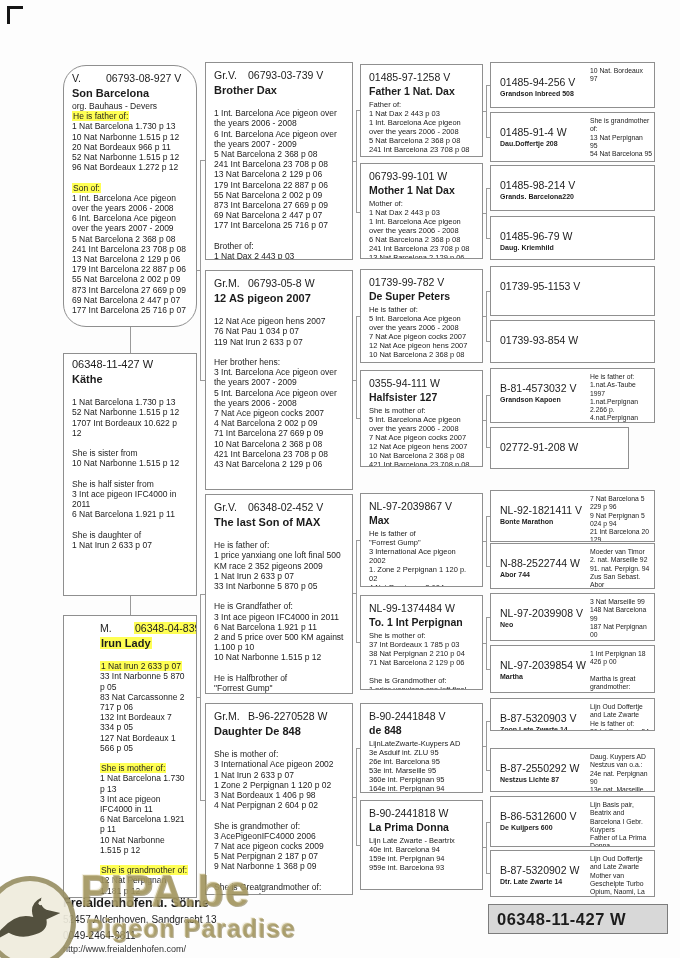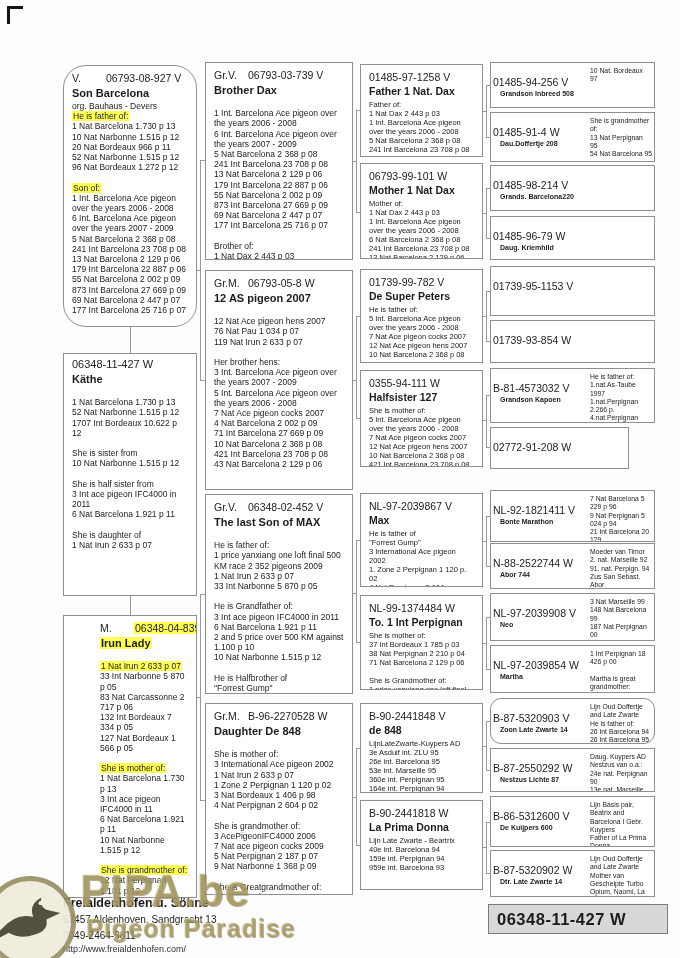--- a/index.html
+++ b/index.html
@@ -16,21 +16,21 @@
   .main .plines{padding:1px 8px 0;font-size:8.5px;line-height:10.2px;}
   .main .line{min-height:10.2px;}
   .subject .tlabel{padding:9px 8px 0;font-size:10px;}
   .subject .phead{padding:4px 8px 0;font-size:11px;}
   
   .small .phead{padding:6px 8px 0;font-size:10.5px;white-space:nowrap;}
   .small .pname{padding:2px 8px 1px;font-size:10.5px;font-weight:bold;}
   .small .plines{padding:2px 8px 0;font-size:7.5px;line-height:9px;color:#222;}
   .small .line{min-height:9px;}
   
-  .compact .cring{position:absolute;left:2px;top:13px;font-size:10.5px;white-space:nowrap;text-align:right;}
+  .compact .cring{position:absolute;left:9px;top:13px;font-size:10.5px;white-space:nowrap;text-align:right;}
   .compact .cname{position:absolute;left:9px;top:27px;font-size:7px;font-weight:bold;white-space:nowrap;}
   .compact .cright{position:absolute;left:99px;top:4px;width:62px;font-size:6.8px;line-height:8.3px;color:#222;}
   .compact .line{min-height:8.3px;}
   .hl-y{background:#ffff54;padding:0 1px;}
   .hl-r{background:#f0706a;padding:0 1px;}
   
   .footer{position:absolute;left:63px;top:896px;}
   .loft-name{font-size:12.5px;font-weight:bold;margin-bottom:4px;}
   .loft-address{font-size:10px;margin-bottom:5px;}
   .loft-phone{font-size:10px;margin-bottom:3px;}
@@ -435,21 +435,21 @@
       </div>
       <div class="pbox compact" style="left: 490px; top: 645px; width: 165px; height: 48px;">
         <div class="cring">NL-97-2039854 W</div>
         <div class="cname">Martha</div>
         <div class="cright">
           <div class="line"><span>1 Int Perpignan 18 426 p 00</span></div>
           <div class="line">&nbsp;</div>
           <div class="line"><span>Martha is great grandmother:</span></div>
         </div>
       </div>
-      <div class="pbox compact" style="left: 490px; top: 698px; width: 165px; height: 46px; border-radius: 11px;">
+      <div class="pbox compact" style="left: 490px; top: 698px; width: 165px; height: 33px;">
         <div class="cring">B-87-5320903 V</div>
         <div class="cname">Zoon Late Zwarte 14</div>
         <div class="cright">
           <div class="line"><span>Lijn Oud Doffertje and Late Zwarte</span></div>
           <div class="line"><span>He is father of:</span></div>
           <div class="line"><span>26 Int Barcelona 94</span></div>
           <div class="line"><span>26 Int Barcelona 95</span></div>
         </div>
       </div>
       <div class="pbox compact" style="left: 490px; top: 748px; width: 165px; height: 44px;">

